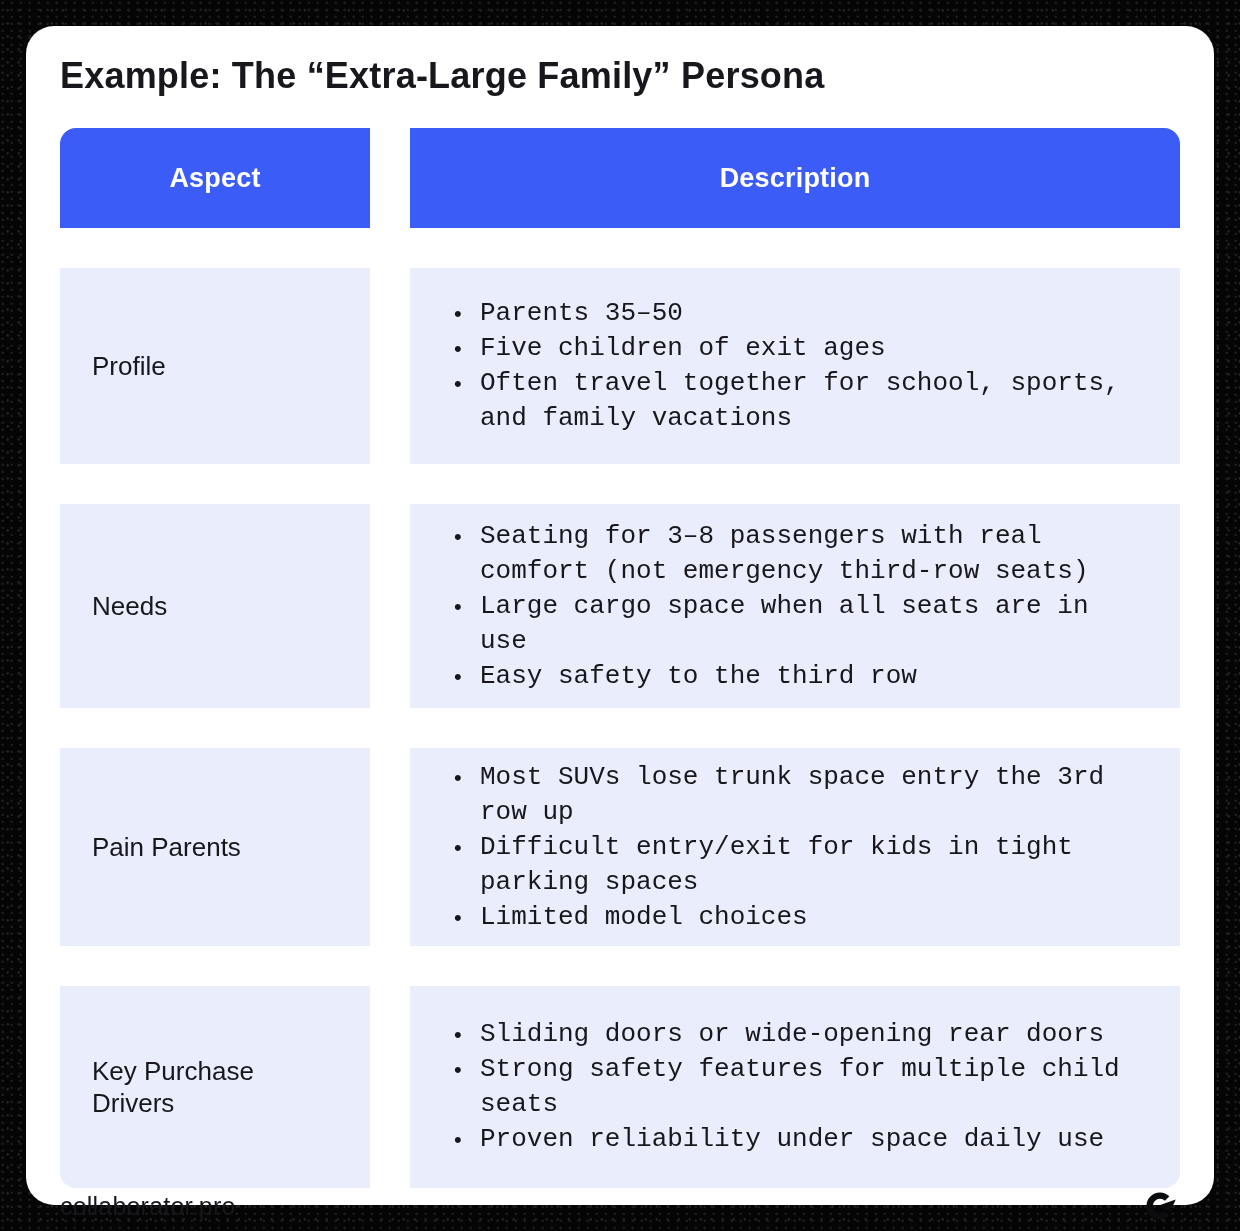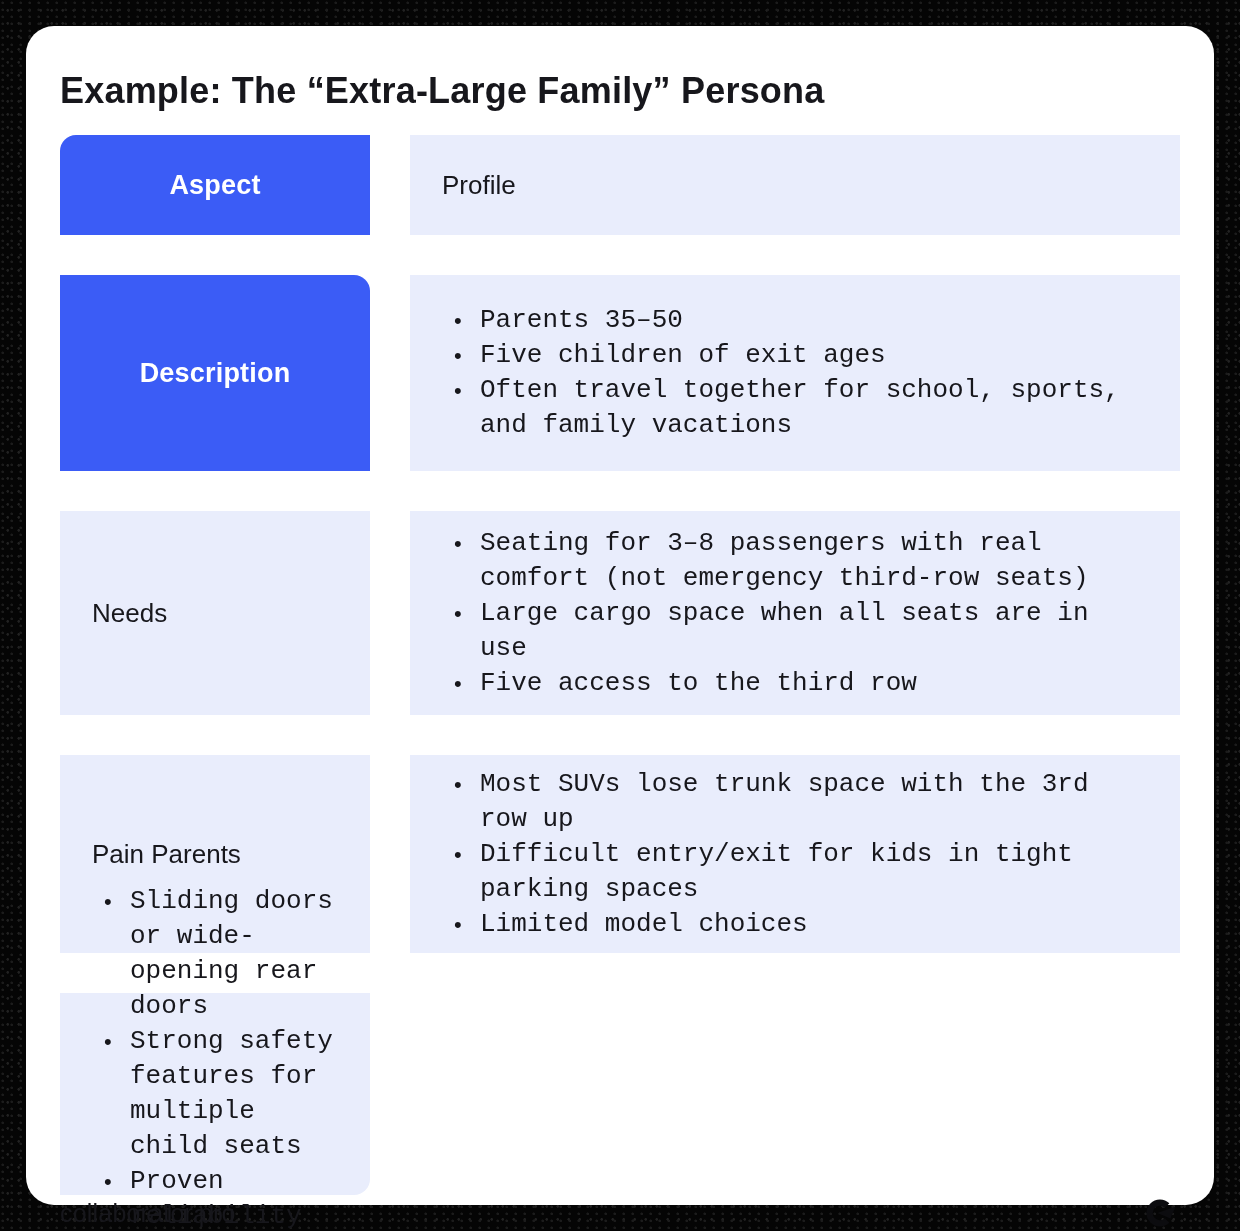--- a/index.html
+++ b/index.html
@@ -22,22 +22,22 @@
   .card {
     width: 100%;
     height: 100%;
     background: #ffffff;
     border-radius: 28px;
     padding: 0 34px;
     display: flex;
     flex-direction: column;
   }
   .title {
-    padding-top: 44px;
-    margin-bottom: 24px;
+    padding-top: 29px;
+    margin-bottom: 32px;
     font-size: 36px;
     line-height: 1.15;
     font-weight: 600;
     letter-spacing: 0.2px;
     color: #17171c;
   }
   .table {
     display: grid;
     grid-template-columns: 310px 1fr;
     grid-template-rows: 100px 196px 204px 198px 202px;
@@ -104,23 +104,23 @@
 <body>
 
 <div class="frame">
   <div class="card">
 
     <h1 class="title">Example: The “Extra-Large Family” Persona</h1>
 
     <div class="table">
 
       <div class="cell header h-left">Aspect</div>
+      <div class="cell header h-right">Description</div>
+
       <div class="cell body aspect">Profile</div>
-
-      <div class="cell header h-right">Description</div>
       <div class="cell body desc">
         <ul class="bullets">
           <li class="bullet">
               <span class="dot">•</span>
               <span class="btext">Parents 35–50</span>
             </li>
           <li class="bullet">
               <span class="dot">•</span>
               <span class="btext">Five children of exit ages</span>
             </li>
@@ -137,43 +137,44 @@
           <li class="bullet">
               <span class="dot">•</span>
               <span class="btext">Seating for 3–8 passengers with real comfort (not emergency third-row seats)</span>
             </li>
           <li class="bullet">
               <span class="dot">•</span>
               <span class="btext">Large cargo space when all seats are in use</span>
             </li>
           <li class="bullet">
               <span class="dot">•</span>
-              <span class="btext">Five access to the third row</span>
+              <span class="btext">Easy safety to the third row</span>
             </li>
         </ul>
       </div>
 
       <div class="cell body aspect">Pain Parents</div>
       <div class="cell body desc">
         <ul class="bullets">
           <li class="bullet">
               <span class="dot">•</span>
-              <span class="btext">Most SUVs lose trunk space with the 3rd row up</span>
+              <span class="btext">Most SUVs lose trunk space entry the 3rd row up</span>
             </li>
           <li class="bullet">
               <span class="dot">•</span>
               <span class="btext">Difficult entry/exit for kids in tight parking spaces</span>
             </li>
           <li class="bullet">
               <span class="dot">•</span>
               <span class="btext">Limited model choices</span>
             </li>
         </ul>
       </div>
 
+      <div class="cell body aspect bl-left">Key Purchase Drivers</div>
       <div class="cell body desc bl-right">
         <ul class="bullets">
           <li class="bullet">
               <span class="dot">•</span>
               <span class="btext">Sliding doors or wide-opening rear doors</span>
             </li>
           <li class="bullet">
               <span class="dot">•</span>
               <span class="btext">Strong safety features for multiple child seats</span>
             </li>

